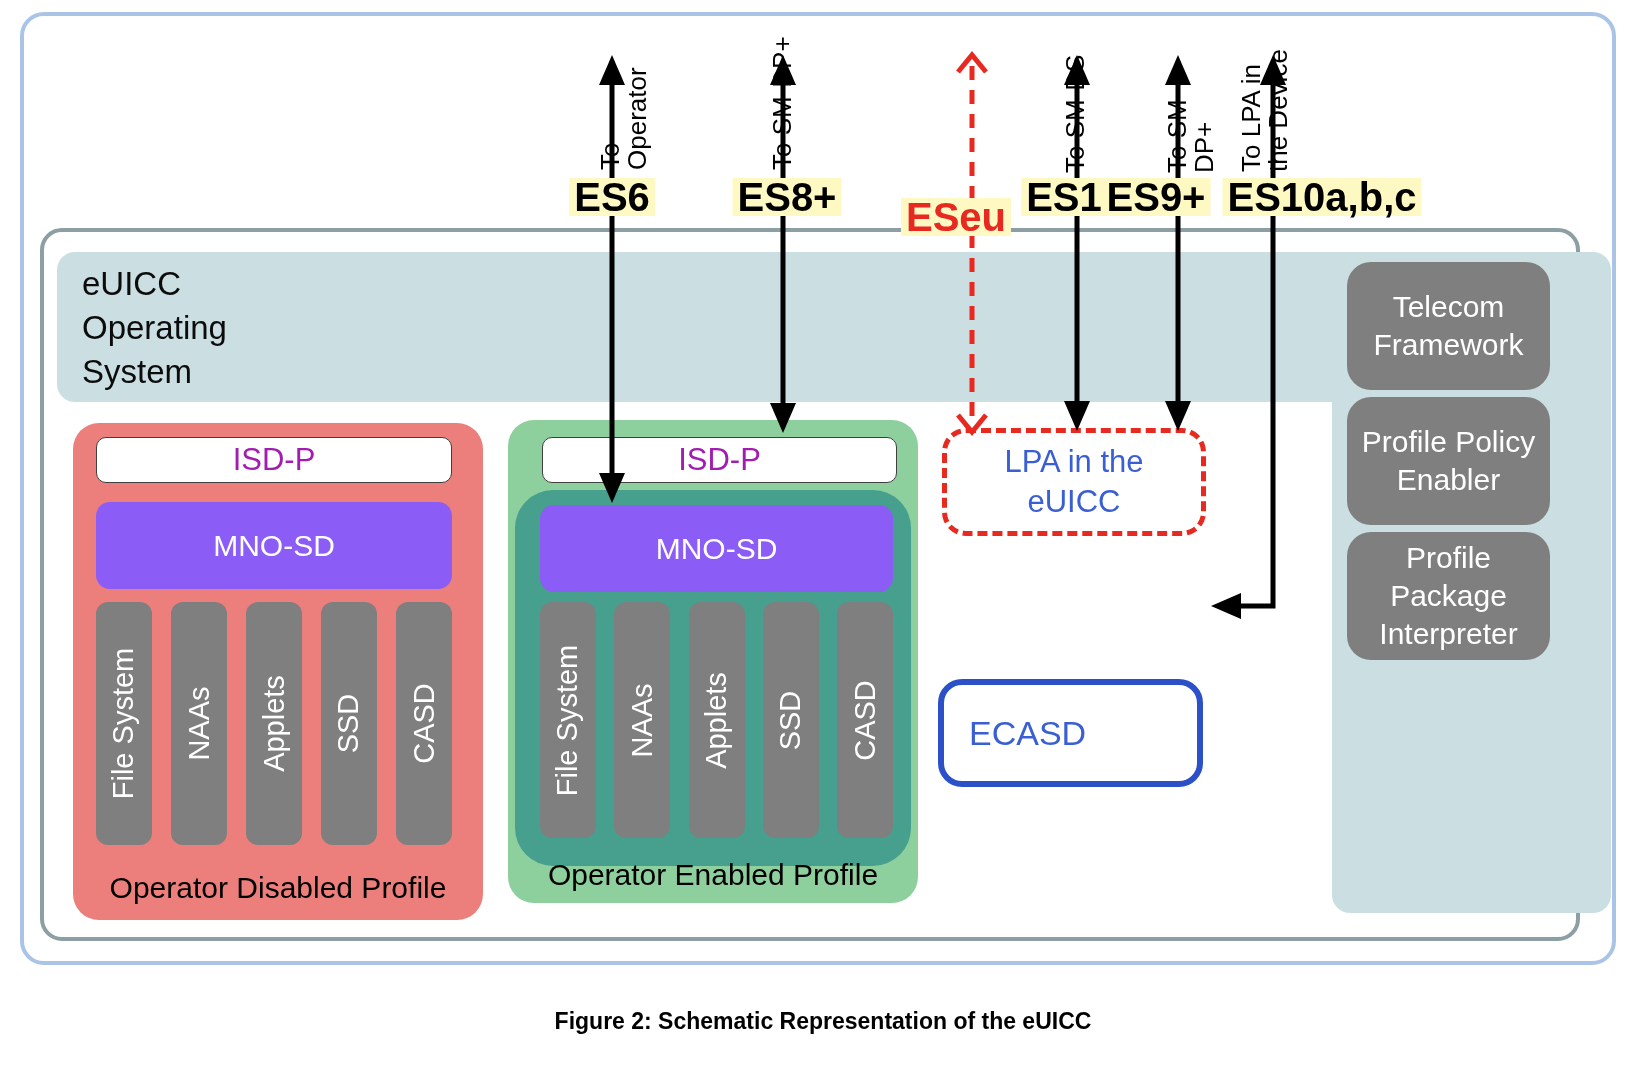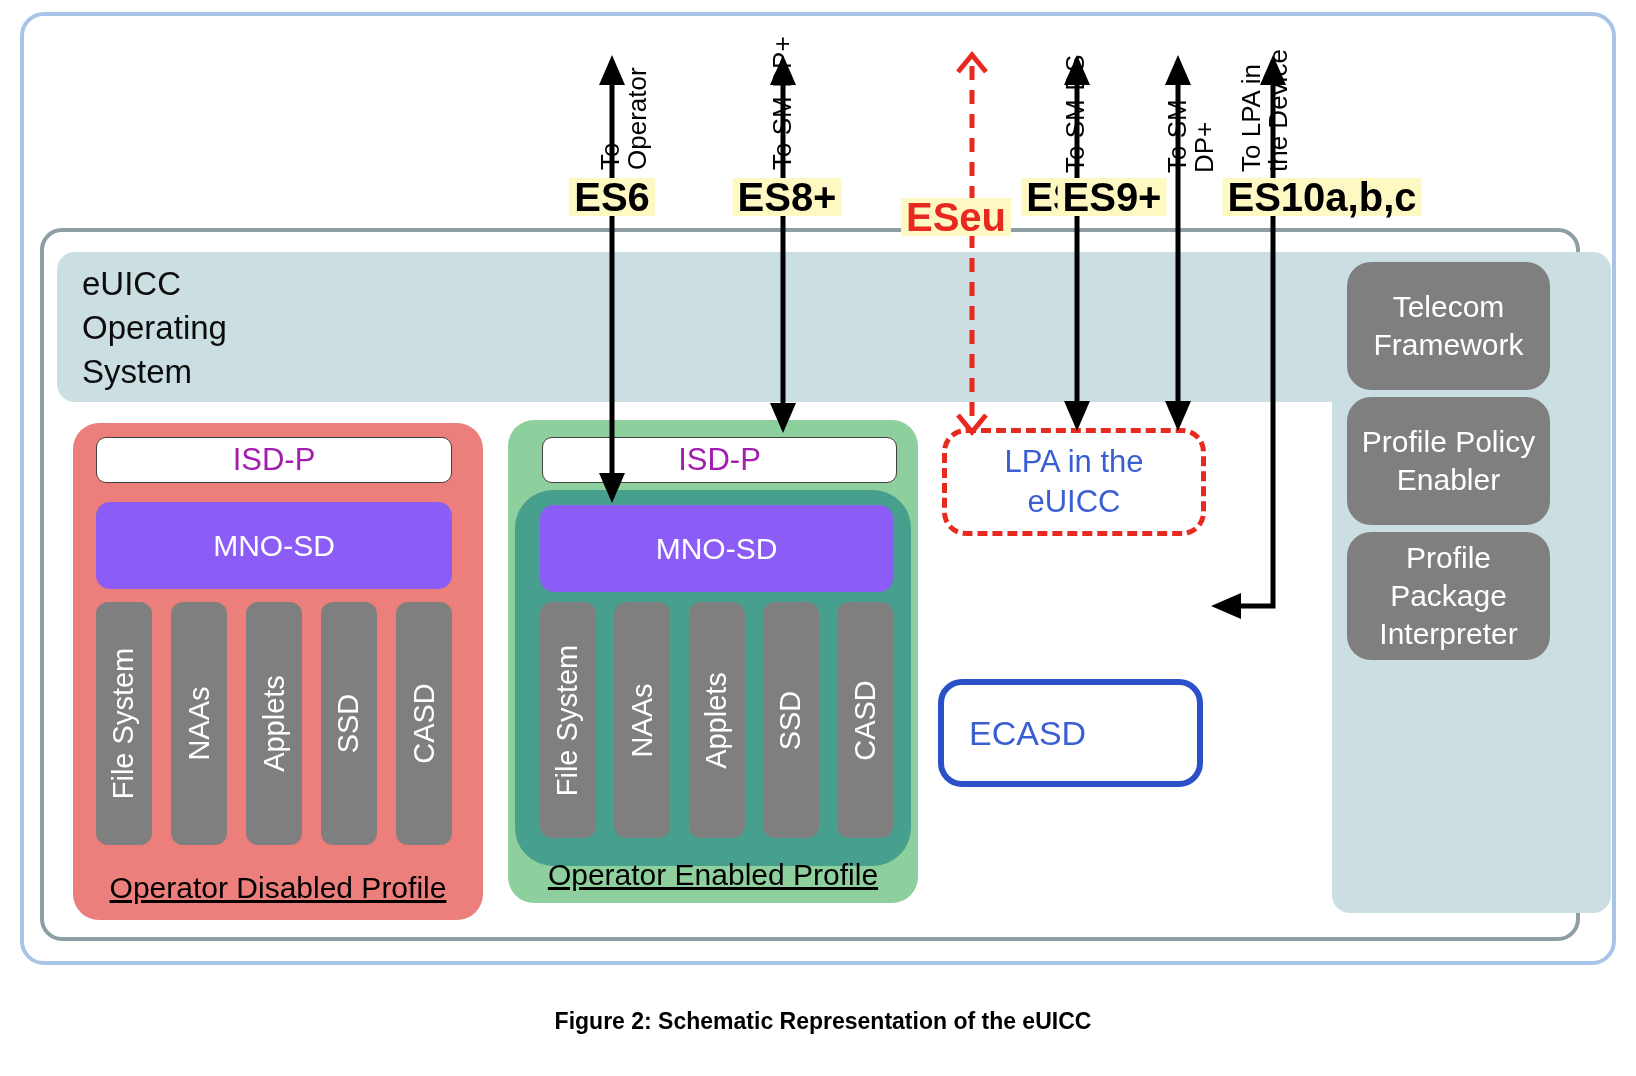--- a/index.html
+++ b/index.html
@@ -24,21 +24,21 @@
   .profile-disabled{left:73px;top:423px;width:410px;height:497px;background:#ec7f7b;}
   .profile-enabled{left:508px;top:420px;width:410px;height:483px;background:#8ecf9e;}
   .isdp{position:absolute;background:#fff;border:1px solid #404040;border-radius:10px;
         color:#a21caf;font-size:31px;display:flex;align-items:center;justify-content:center;box-sizing:border-box;}
   .mno{position:absolute;background:#8b5cf6;border-radius:14px;color:#fff;font-size:30px;
        display:flex;align-items:center;justify-content:center;}
   .teal-wrap{position:absolute;left:7px;top:70px;width:396px;height:376px;background:#46a08d;border-radius:38px;}
   .bars{position:absolute;display:flex;justify-content:space-between;}
   .bar{width:56px;background:#7f7f7f;border-radius:12px;display:flex;align-items:center;justify-content:center;}
   .bar span{transform:rotate(-90deg);white-space:nowrap;color:#fff;font-size:29px;}
-  .profile-caption{position:absolute;left:0;width:100%;text-align:center;color:#000;font-size:30px;text-decoration:underline;}
+  .profile-caption{position:absolute;left:0;width:100%;text-align:center;color:#000;font-size:30px;}
 
   
   .dash-red{border:5px dashed #e8291f;border-radius:24px;background:#fff;box-sizing:border-box;}
   .lpa-box{left:942px;top:428px;width:264px;height:108px;color:#3a5fd3;font-size:31px;line-height:40px;
            display:flex;align-items:center;justify-content:center;text-align:center;white-space:pre-line;}
   .solid-blue{border:6px solid #2b50c8;border-radius:24px;background:#fff;box-sizing:border-box;}
   .isdr-box{left:938px;top:550px;width:269px;height:107px;}
   .isdr-text{position:absolute;left:22px;top:0;height:100%;display:flex;align-items:center;color:#3a5fd3;font-size:34px;}
   .lpa-services{position:absolute;left:118px;top:8px;width:136px;height:86px;border-radius:20px;
                 color:#e8291f;font-size:23px;line-height:26px;display:flex;align-items:center;justify-content:center;
@@ -166,21 +166,21 @@
       <path d="M1273,72 L1273,606 L1240,606" fill="none" stroke="#000" stroke-width="5"></path>
       <polygon points="1273,55 1260,85 1286,85" fill="#000"></polygon>
       <polygon points="1211,606 1241,593 1241,619" fill="#000"></polygon>
     </g>
   </svg>
 
   <div class="es-label" style="left:612px;">ES6</div>
   <div class="es-label" style="left:787px;">ES8+</div>
   <div class="es-label red" style="left:956px;margin-top:20px;">ESeu</div>
   <div class="es-label" style="left:1074px;">ES11</div>
-  <div class="es-label" style="left:1112px;text-align:right;">ES9+</div>
+  <div class="es-label" style="left:1156px;text-align:right;">ES9+</div>
   <div class="es-label" style="left:1322px;">ES10a,b,c</div>
 
   <div class="rot" style="left:624px;top:143px;width:135px;height:27px;">To Operator</div>
   <div class="rot" style="left:796px;top:143px;width:135px;height:27px;">To SM-DP+</div>
   <div class="rot" style="left:1089px;top:146px;width:120px;height:27px;">To SM-DS</div>
   <div class="rot" style="left:1191px;top:146px;width:130px;height:27px;">To SM-DP+</div>
   <div class="rot" style="left:1292px;top:118px;width:138px;height:54px;">To LPA in
 the Device</div>
 
   <div class="figure-caption">Figure 2: Schematic Representation of the eUICC</div>

